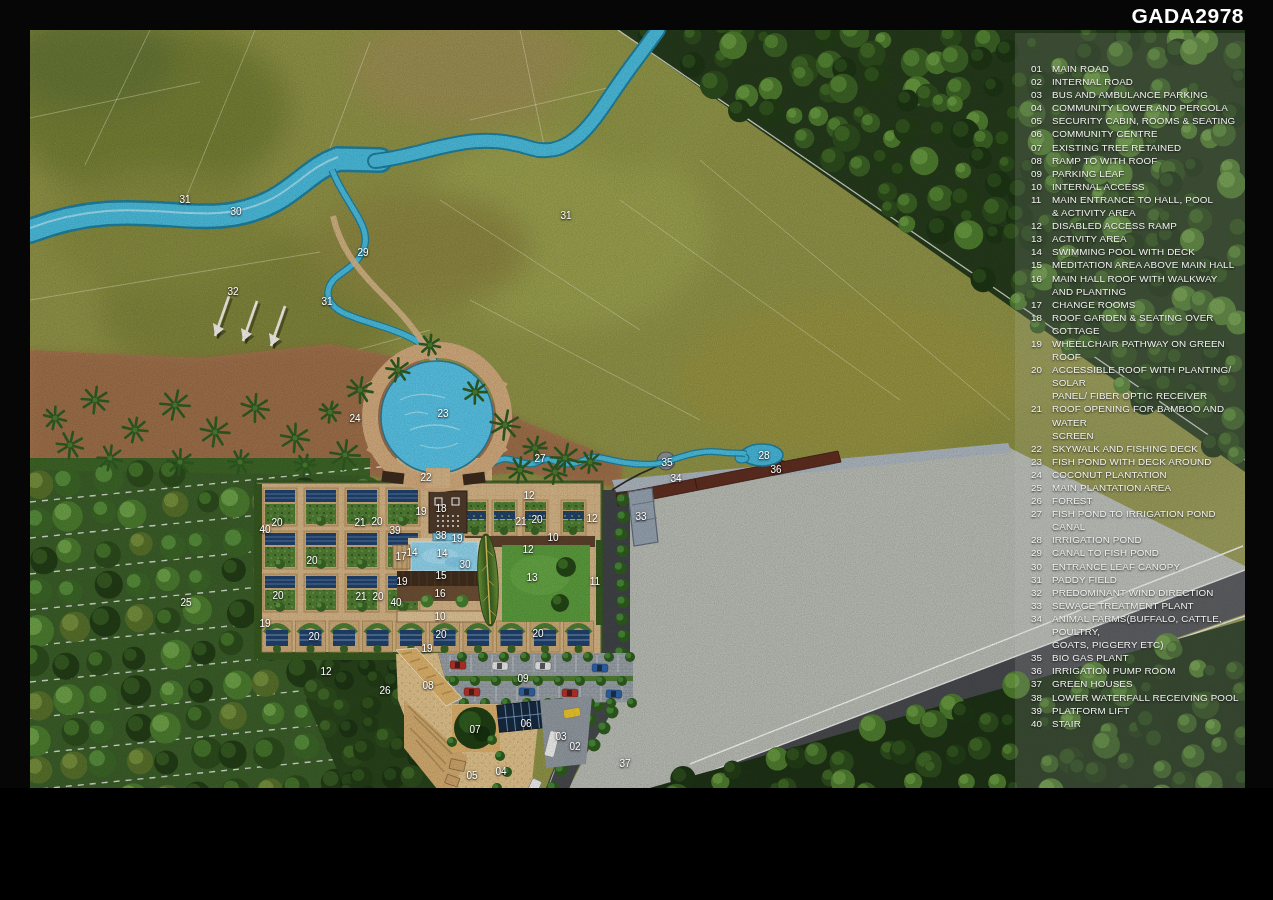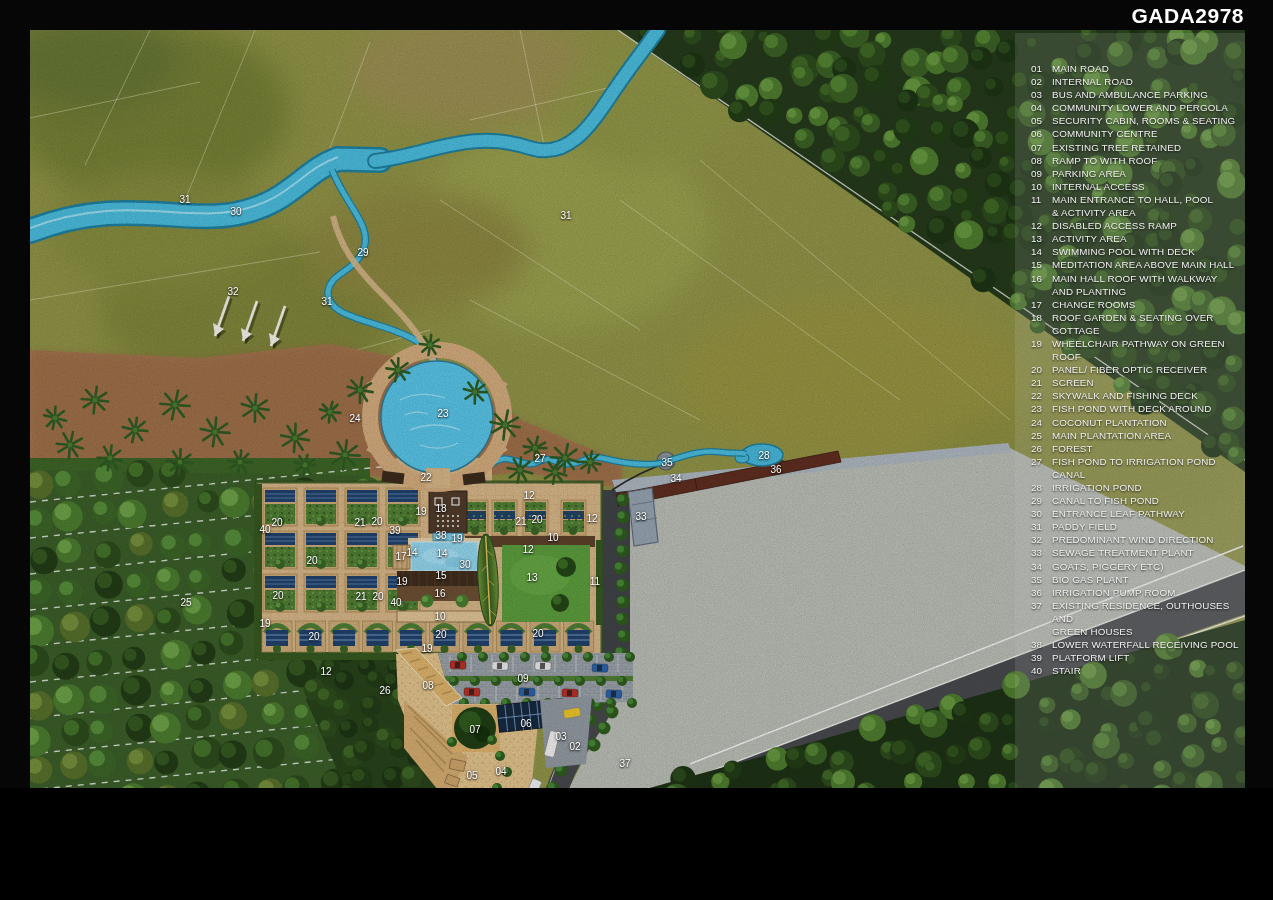--- a/index.html
+++ b/index.html
@@ -1909,21 +1909,21 @@
           </div>
           <div class="legend-item">
             <span class="legend-no">08</span>
             <span class="legend-txt">
               <div>RAMP TO WITH ROOF</div>
             </span>
           </div>
           <div class="legend-item">
             <span class="legend-no">09</span>
             <span class="legend-txt">
-              <div>PARKING AREA</div>
+              <div>PARKING LEAF</div>
             </span>
           </div>
           <div class="legend-item">
             <span class="legend-no">10</span>
             <span class="legend-txt">
               <div>INTERNAL ACCESS</div>
             </span>
           </div>
           <div class="legend-item">
             <span class="legend-no">11</span>
@@ -1977,26 +1977,28 @@
           </div>
           <div class="legend-item">
             <span class="legend-no">19</span>
             <span class="legend-txt">
               <div>WHEELCHAIR PATHWAY ON GREEN ROOF</div>
             </span>
           </div>
           <div class="legend-item">
             <span class="legend-no">20</span>
             <span class="legend-txt">
+              <div>ACCESSIBLE ROOF WITH PLANTING/ SOLAR</div>
               <div>PANEL/ FIBER OPTIC RECEIVER</div>
             </span>
           </div>
           <div class="legend-item">
             <span class="legend-no">21</span>
             <span class="legend-txt">
+              <div>ROOF OPENING FOR BAMBOO AND WATER</div>
               <div>SCREEN</div>
             </span>
           </div>
           <div class="legend-item">
             <span class="legend-no">22</span>
             <span class="legend-txt">
               <div>SKYWALK AND FISHING DECK</div>
             </span>
           </div>
           <div class="legend-item">
@@ -2037,21 +2039,21 @@
           </div>
           <div class="legend-item">
             <span class="legend-no">29</span>
             <span class="legend-txt">
               <div>CANAL TO FISH POND</div>
             </span>
           </div>
           <div class="legend-item">
             <span class="legend-no">30</span>
             <span class="legend-txt">
-              <div>ENTRANCE LEAF PATHWAY</div>
+              <div>ENTRANCE LEAF CANOPY</div>
             </span>
           </div>
           <div class="legend-item">
             <span class="legend-no">31</span>
             <span class="legend-txt">
               <div>PADDY FIELD</div>
             </span>
           </div>
           <div class="legend-item">
             <span class="legend-no">32</span>
@@ -2061,39 +2063,39 @@
           </div>
           <div class="legend-item">
             <span class="legend-no">33</span>
             <span class="legend-txt">
               <div>SEWAGE TREATMENT PLANT</div>
             </span>
           </div>
           <div class="legend-item">
             <span class="legend-no">34</span>
             <span class="legend-txt">
+              <div>ANIMAL FARMS(BUFFALO, CATTLE, POULTRY,</div>
               <div>GOATS, PIGGERY ETC)</div>
             </span>
           </div>
           <div class="legend-item">
             <span class="legend-no">35</span>
             <span class="legend-txt">
               <div>BIO GAS PLANT</div>
             </span>
           </div>
           <div class="legend-item">
             <span class="legend-no">36</span>
             <span class="legend-txt">
               <div>IRRIGATION PUMP ROOM</div>
             </span>
           </div>
           <div class="legend-item">
             <span class="legend-no">37</span>
             <span class="legend-txt">
-              <div>EXISTING RESIDENCE, OUTHOUSES AND</div>
               <div>GREEN HOUSES</div>
             </span>
           </div>
           <div class="legend-item">
             <span class="legend-no">38</span>
             <span class="legend-txt">
               <div>LOWER WATERFALL RECEIVING POOL</div>
             </span>
           </div>
           <div class="legend-item">

